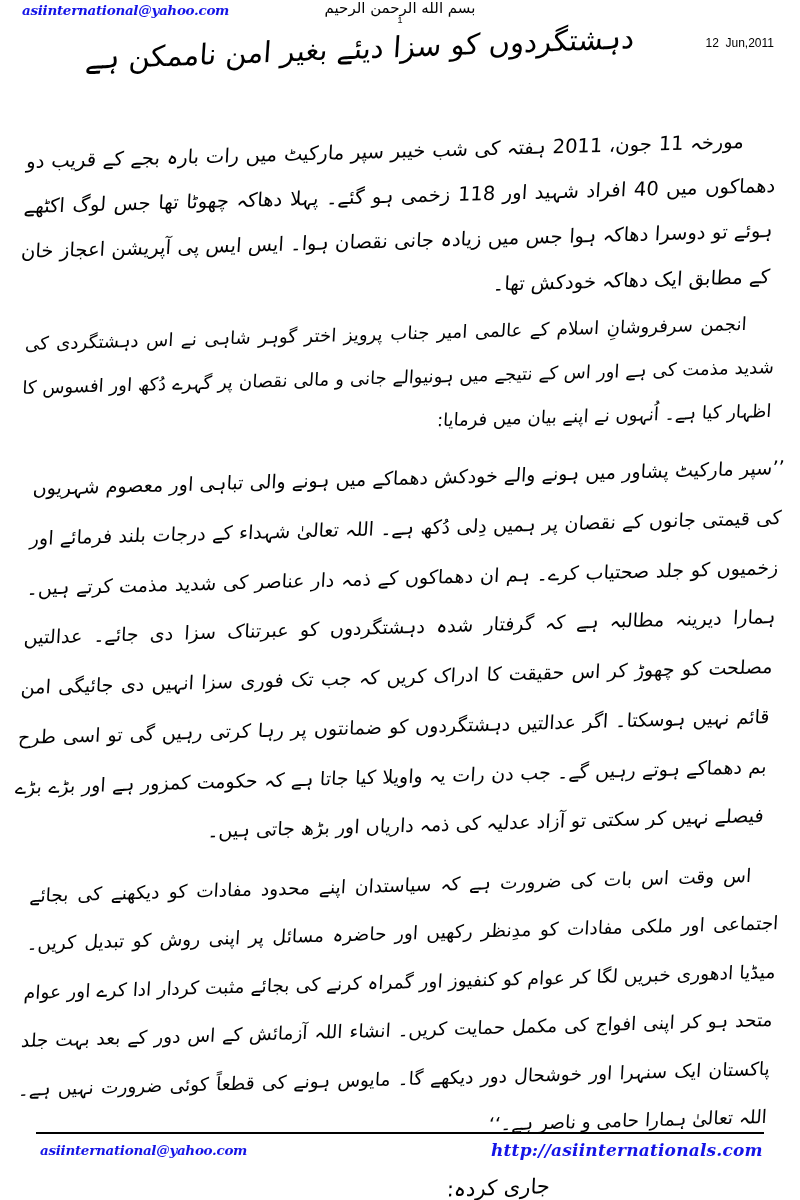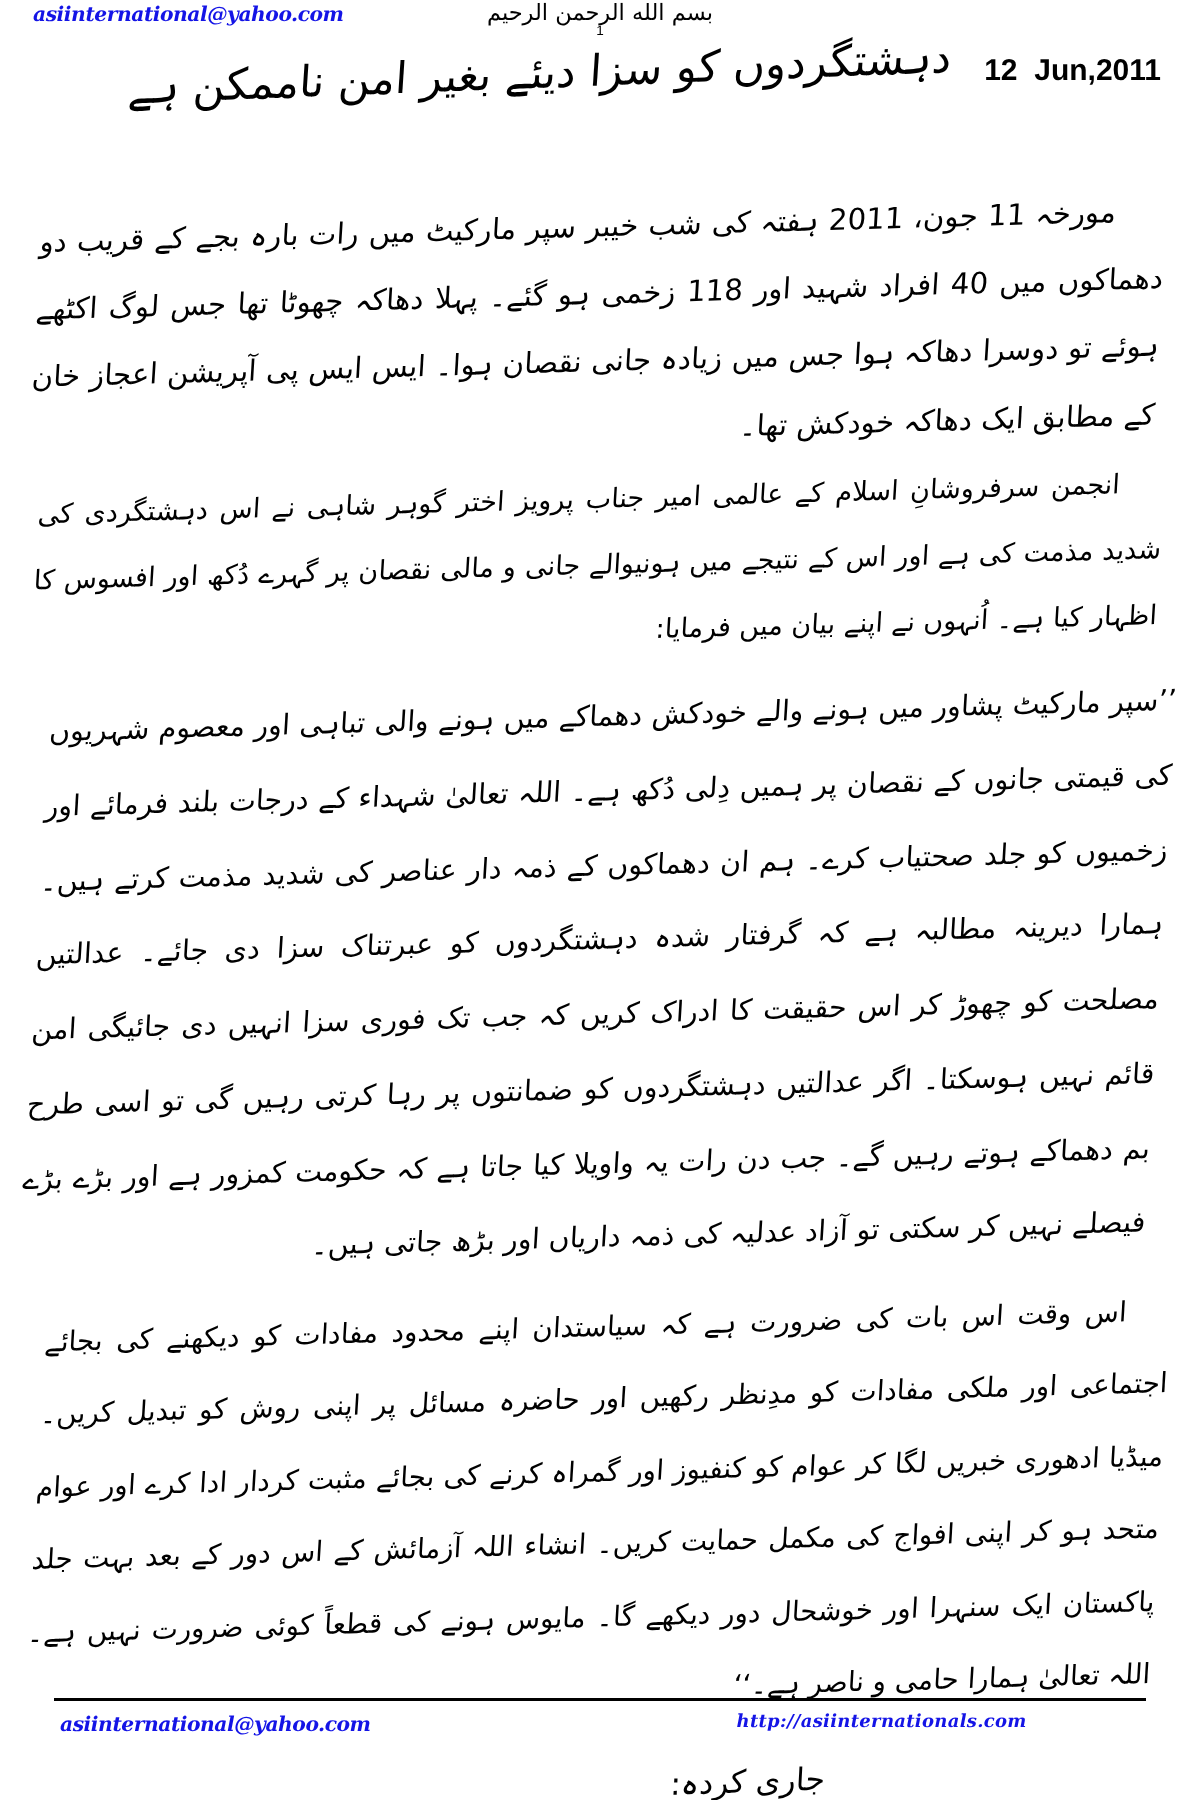--- a/index.html
+++ b/index.html
@@ -17,21 +17,20 @@
     color: #000000;
   }
 
   .page {
     position: absolute;
     inset: 0;
     width: 800px;
     height: 1200px;
     box-sizing: border-box;
     padding: 0;
-    border-radius: 19px;
   }
 
   
   .header {
     position: relative;
     height: 112px;
     direction: ltr;
   }
   .hdr-email {
     position: absolute;
@@ -65,22 +64,22 @@
     text-align: center;
     font-family: "Liberation Sans", sans-serif;
     font-size: 9px;
     color: #000;
   }
   .hdr-date {
     position: absolute;
     right: 26px;
     top: 36px;
     font-family: "Liberation Sans", sans-serif;
-    font-weight: bold;
-    font-size: 20px;
+    font-weight: normal;
+    font-size: 12px;
     color: #000;
     white-space: pre;
   }
   .hdr-title {
     position: absolute;
     left: 0;
     right: 0;
     top: 28px;
     text-align: center;
     direction: rtl;
@@ -180,21 +179,21 @@
     letter-spacing: -0.3px;
     white-space: nowrap;
   }
   .footer-url {
     position: absolute;
     left: 455px;
     top: -2px;
     font-family: "DejaVu Serif", "Liberation Serif", serif;
     font-style: italic;
     font-weight: bold;
-    font-size: 12px;
+    font-size: 17px;
     color: #1414e6;
     letter-spacing: 0.2px;
     white-space: nowrap;
   }
 </style>
 </head>
 <body>
 
 <div class="page">
 

